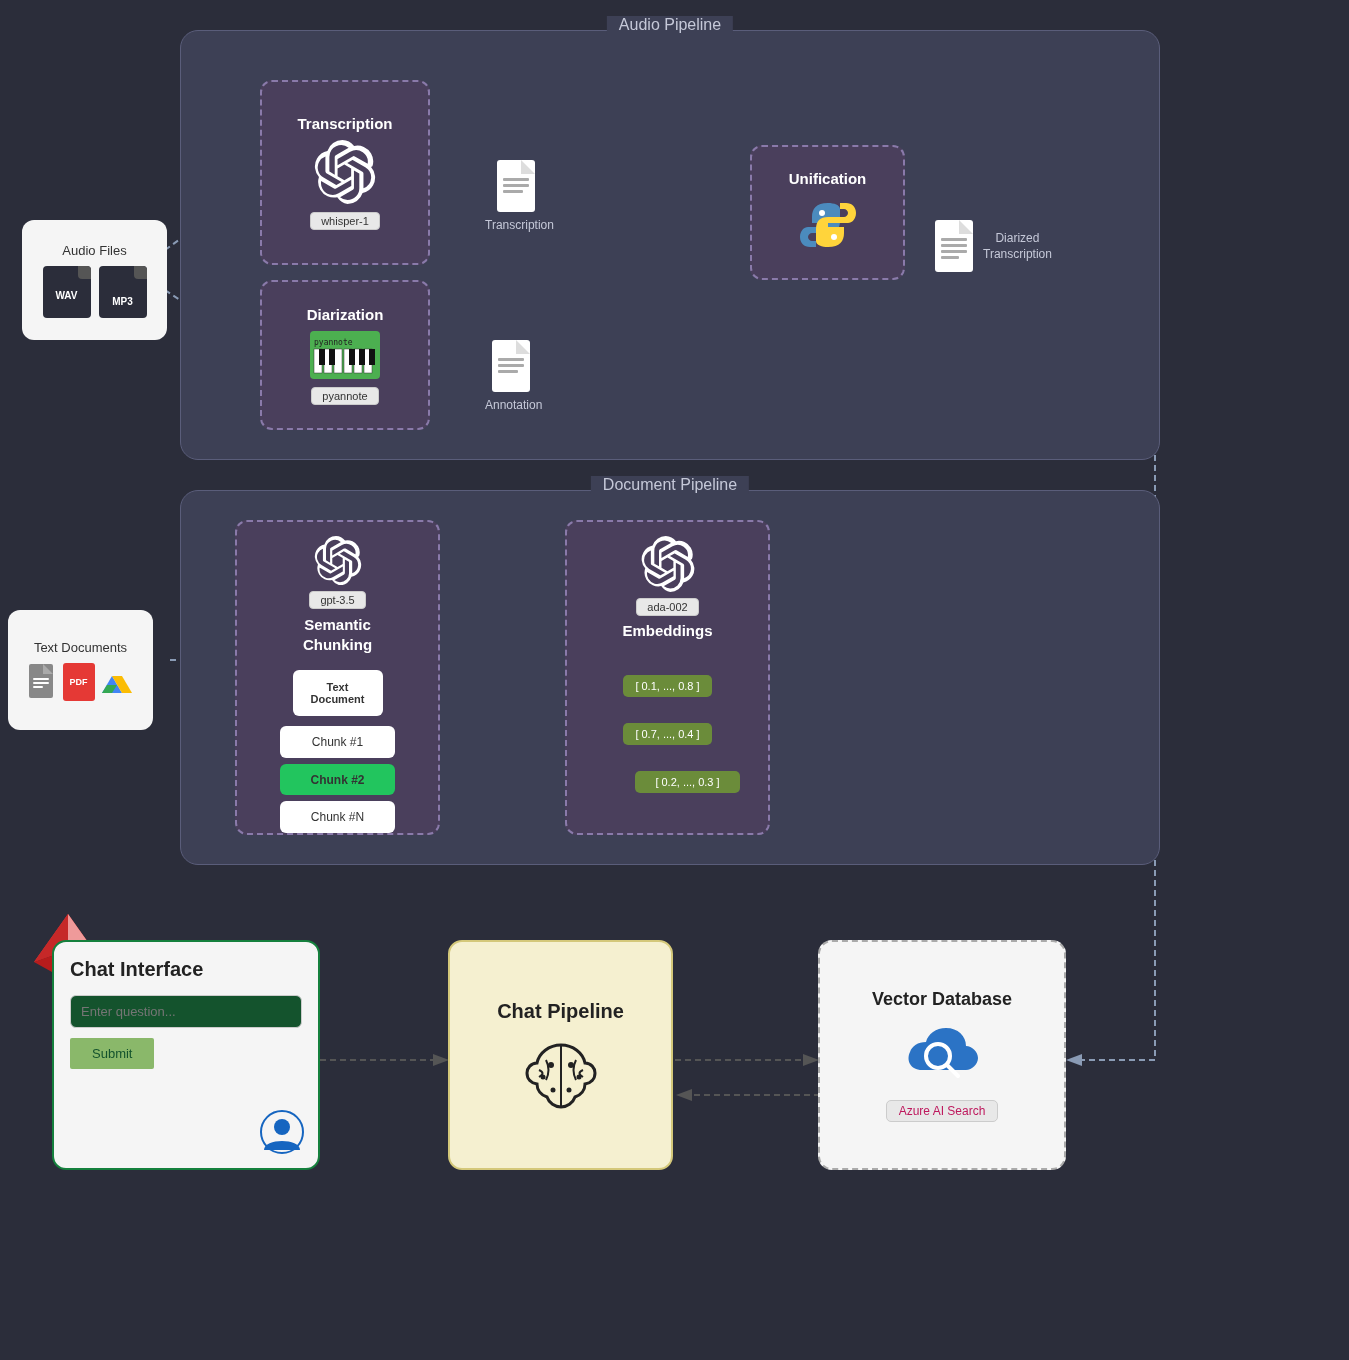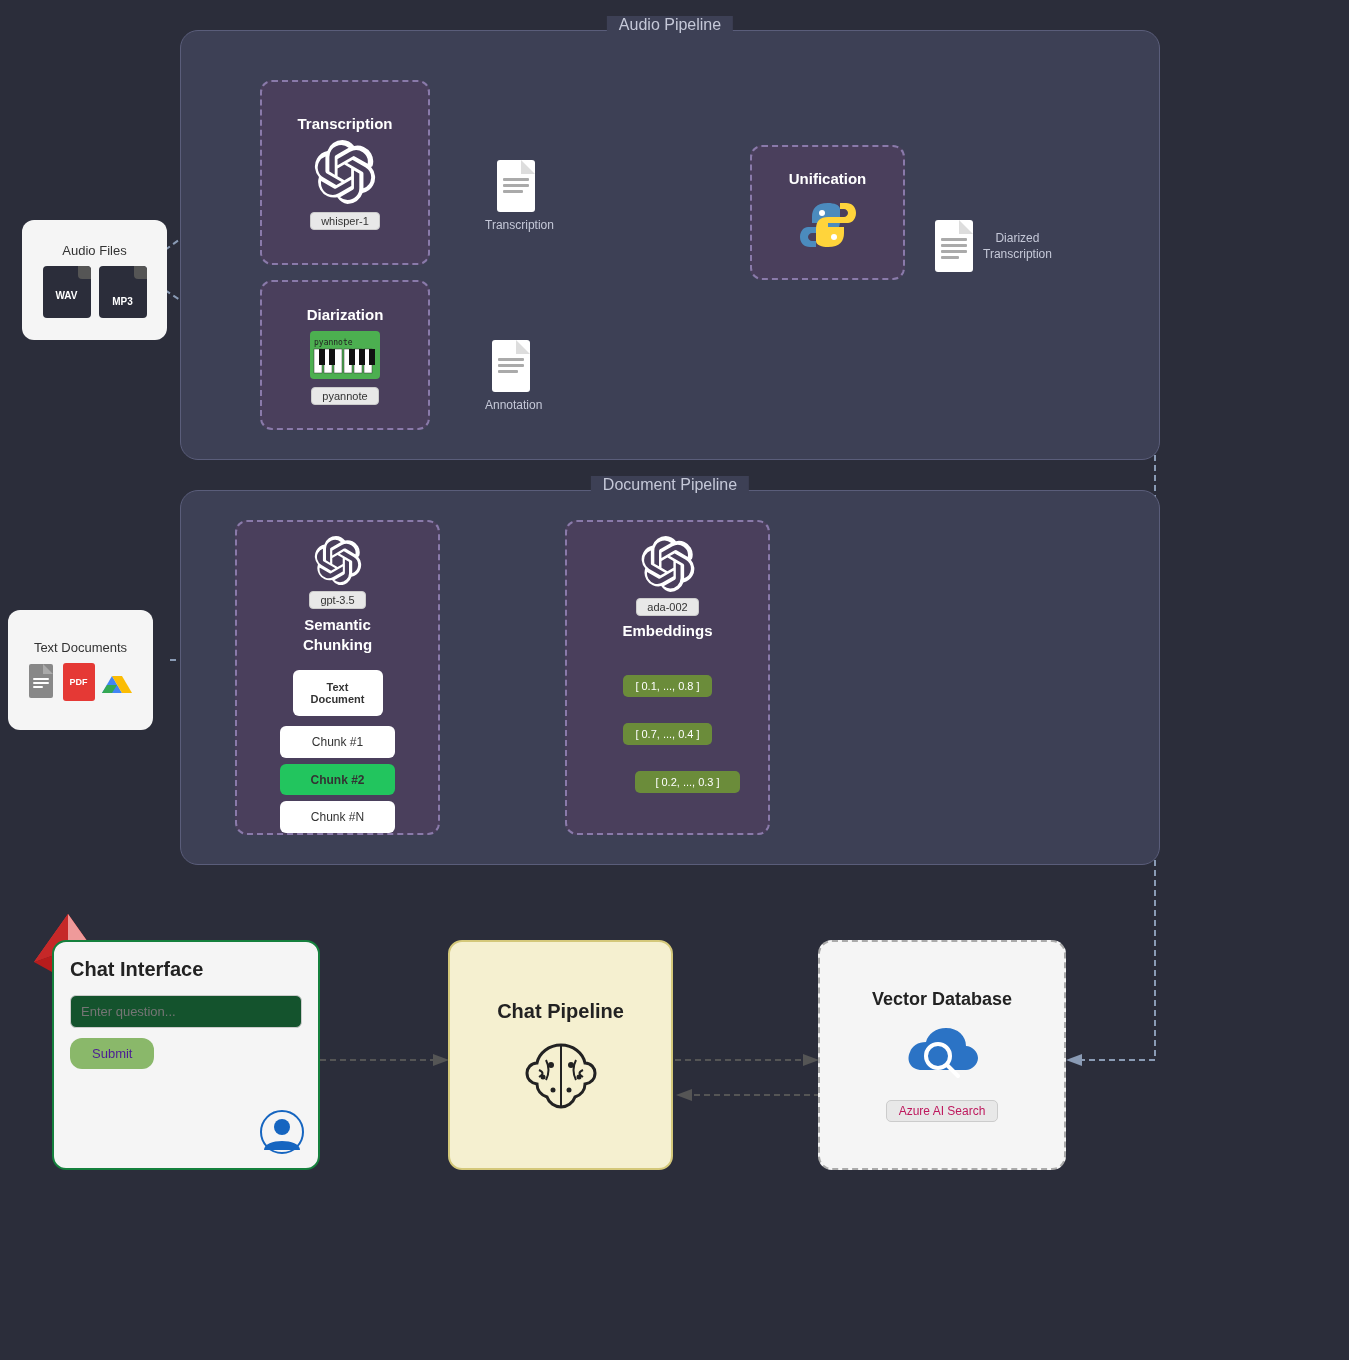--- a/index.html
+++ b/index.html
@@ -237,21 +237,21 @@
 <svg style="position:absolute;top:912px;left:32px;width:72px;height:62px;" viewBox="0 0 72 62">
   <polygon points="36,2 70,50 36,38 2,50" fill="#e53935"></polygon>
   <polygon points="36,2 70,50 36,38" fill="#ef9a9a"></polygon>
   <polygon points="36,2 2,50 36,38" fill="#c62828"></polygon>
   <polygon points="36,38 2,50 20,60" fill="#b71c1c"></polygon>
 </svg>
 
 <div style="position:absolute;top:940px;left:52px;width:268px;height:230px;background:#f5f5f5;border-radius:14px;border:2px solid #15803d;padding:16px;position:absolute;">
   <h2 style="font-size:20px;font-weight:bold;color:#222;margin-bottom:14px;">Chat Interface</h2>
   <input type="text" style="width: 100%; padding: 8px 10px; border: 1px solid rgb(204, 204, 204); border-radius: 6px; background: #14532d; color: rgb(153, 153, 153); font-size: 13px; margin-bottom: 10px; outline: none;" placeholder="Enter question...">
-  <button style="background:#8ab86a;color:#4c1d95;border:none;border-radius:12px;padding:8px 22px;font-size:13px;cursor:pointer;">Submit</button>
+  <button style="background:#8ab86a;color:#14532d;border:none;border-radius:2px;padding:8px 22px;font-size:13px;cursor:pointer;">Submit</button>
   
   <svg style="position:absolute;bottom:14px;right:14px;" width="44" height="44" viewBox="0 0 44 44">
     <circle cx="22" cy="22" r="21" fill="none" stroke="#1565C0" stroke-width="2"></circle>
     <circle cx="22" cy="17" r="8" fill="#1565C0"></circle>
     <path d="M4 40 C4 28 40 28 40 40" fill="#1565C0"></path>
   </svg>
 </div>
 
 <div style="position:absolute;top:940px;left:448px;width:225px;height:230px;background:#f5f0d0;border-radius:14px;border:2px solid #d4c87a;display:flex;flex-direction:column;align-items:center;justify-content:center;gap:12px;">
   <h2 style="font-size:20px;font-weight:bold;color:#222;">Chat Pipeline</h2>

